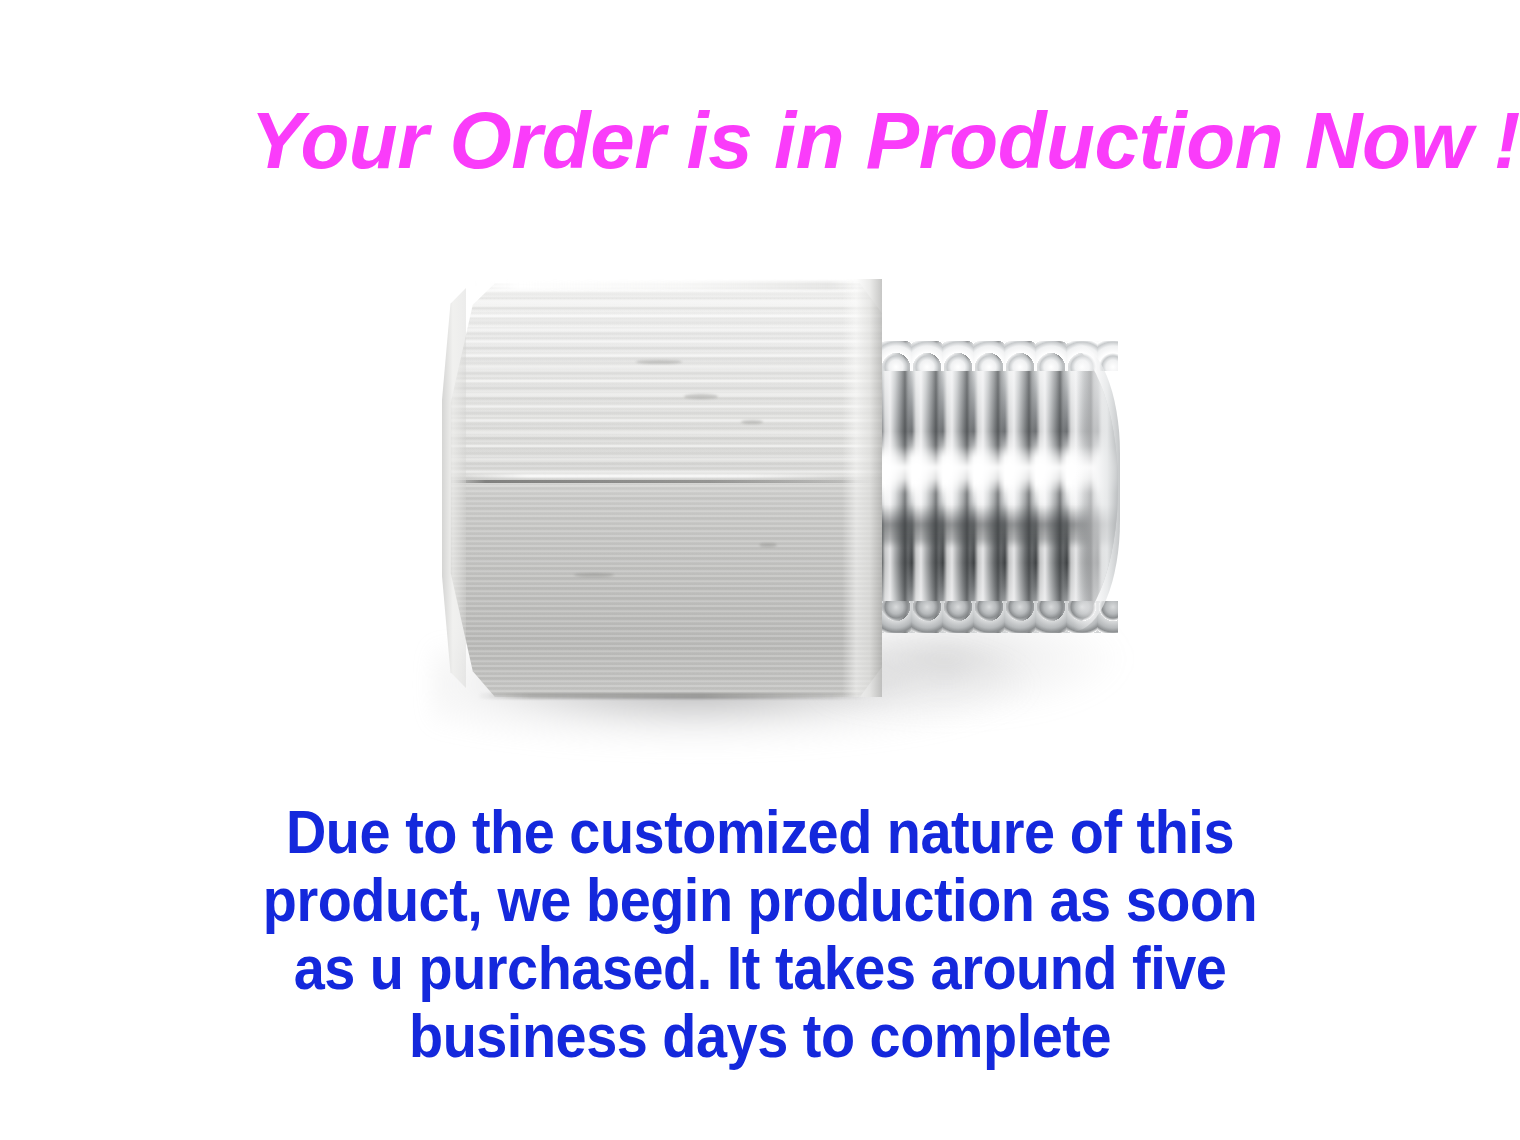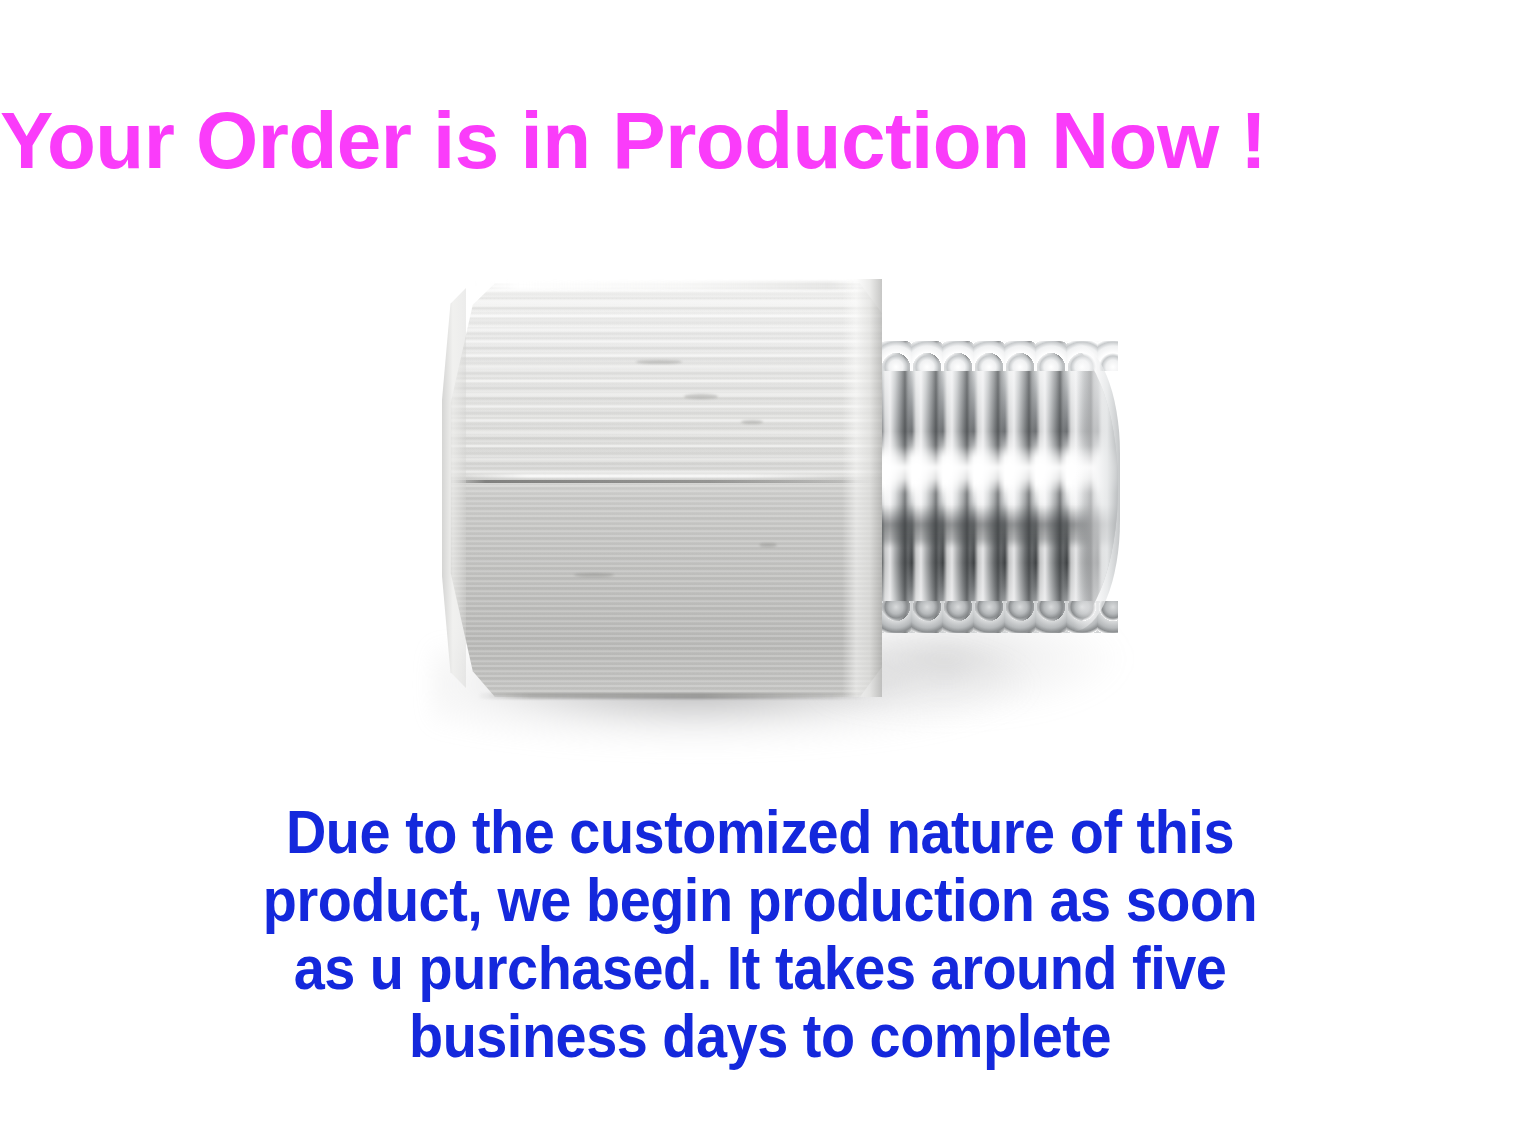--- a/index.html
+++ b/index.html
@@ -15,23 +15,24 @@
     overflow: hidden;
     font-family: "Liberation Sans", sans-serif;
   }
 
   
   #headline {
     position: absolute;
     left: 0;
     top: 96px;
     width: 1520px;
-    text-align: left;
+    text-align: right;
     font-family: "Liberation Sans", sans-serif;
     font-weight: bold;
+    font-style: italic;
     font-size: 80px;
     line-height: 90px;
     letter-spacing: -0.5px;
     color: #fa3cfa;
     white-space: nowrap;
   }
 
   
   #photo-stage {
     position: absolute;

